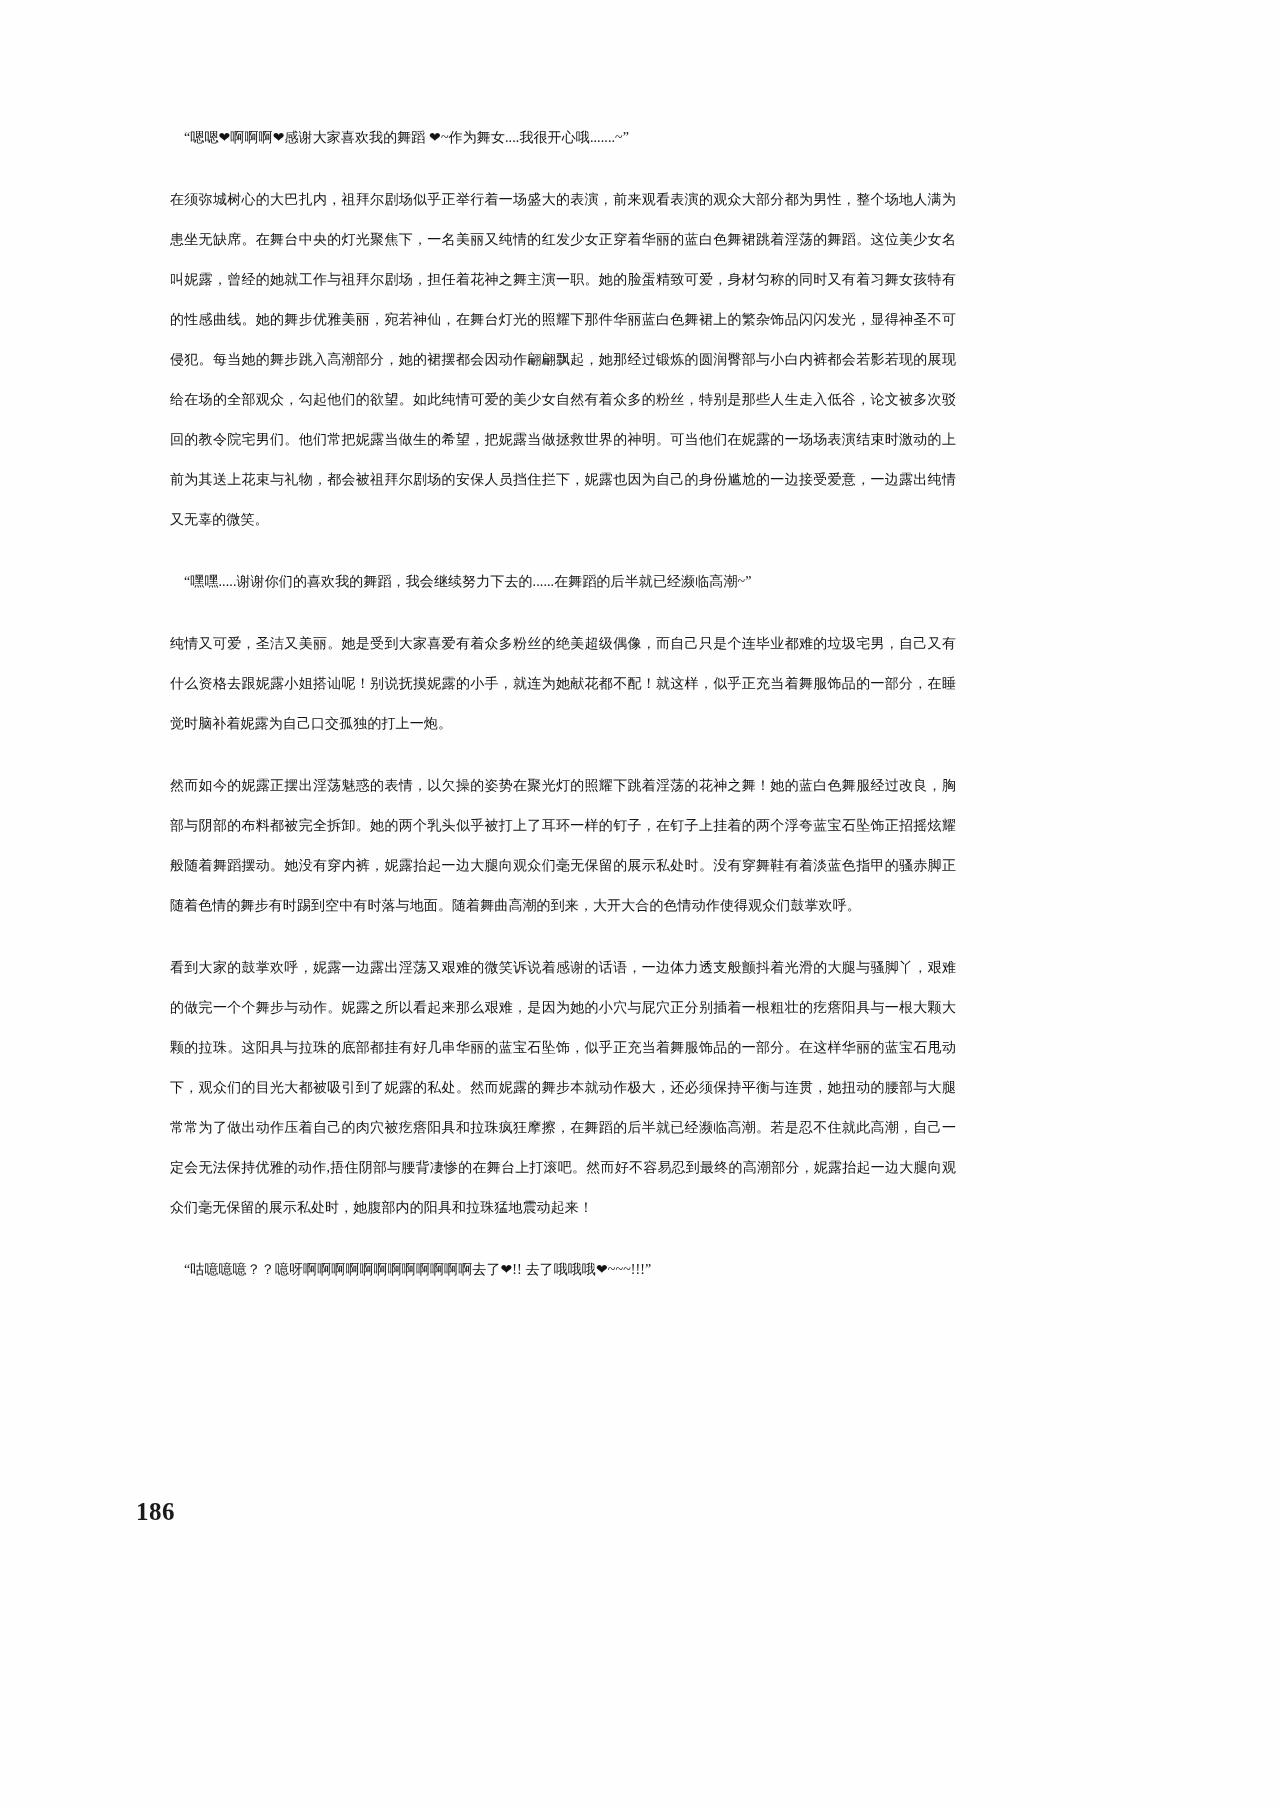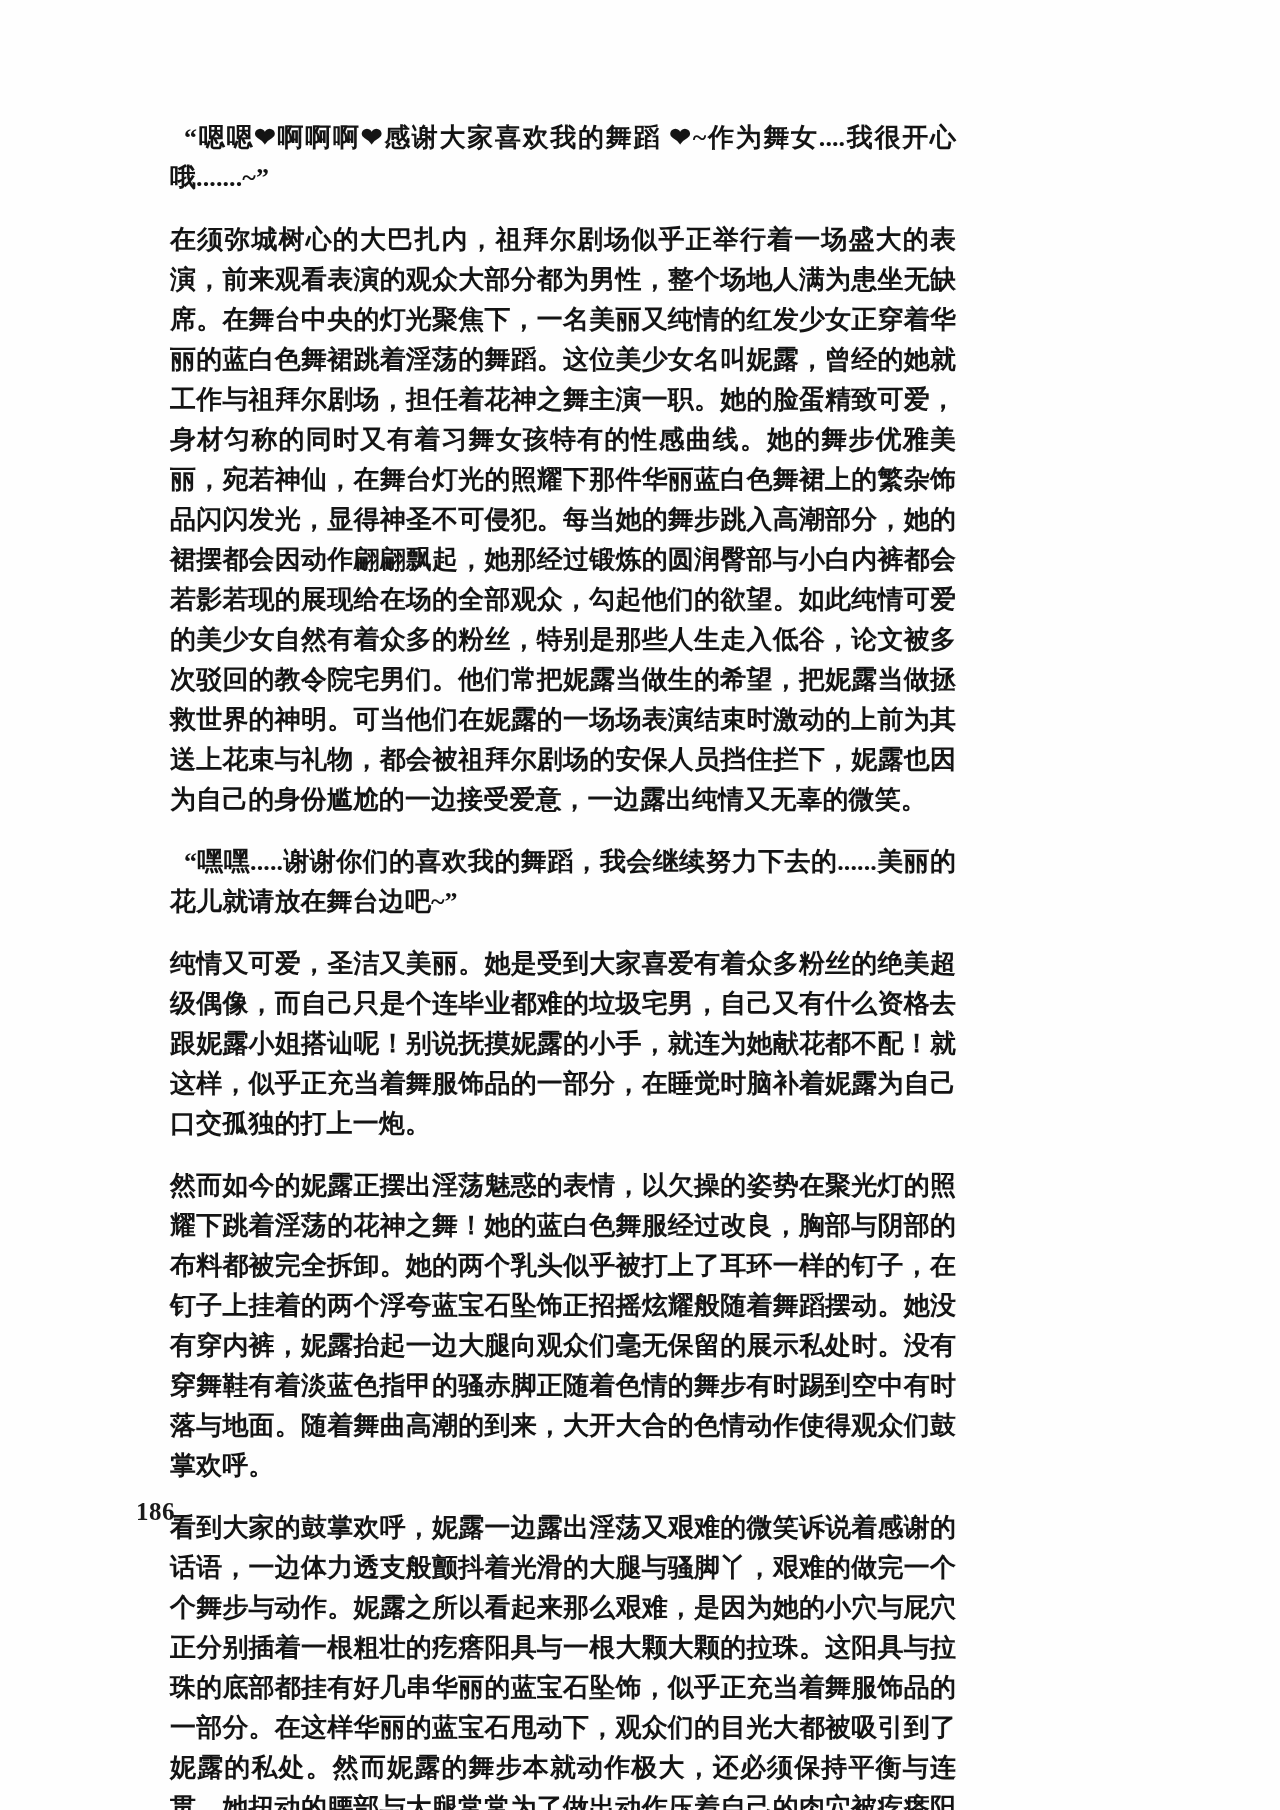--- a/index.html
+++ b/index.html
@@ -23,28 +23,28 @@
   }
 
   .content {
     position: absolute;
     left: 170px;
     top: 118px;
     width: 786px;
   }
 
   .para {
-    font-size: 26px;
+    font-size: 14px;
     line-height: 40px;
     text-align: justify;
     text-justify: inter-ideograph;
     margin: 0 0 22px 0;
     letter-spacing: 0.1px;
     color: #141414;
-    font-weight: 700;
+    font-weight: 400;
     word-break: break-all;
   }
 
   .para.quote {
     text-indent: 14px;
   }
 
   .para.body {
     text-indent: 0;
   }
@@ -64,27 +64,28 @@
 <body>
 
 <div class="page">
 
   <div class="content">
 
     <p class="para quote">“嗯嗯❤啊啊啊❤感谢大家喜欢我的舞蹈 ❤~作为舞女....我很开心哦.......~”</p>
 
     <p class="para body">在须弥城树心的大巴扎内，祖拜尔剧场似乎正举行着一场盛大的表演，前来观看表演的观众大部分都为男性，整个场地人满为患坐无缺席。在舞台中央的灯光聚焦下，一名美丽又纯情的红发少女正穿着华丽的蓝白色舞裙跳着淫荡的舞蹈。这位美少女名叫妮露，曾经的她就工作与祖拜尔剧场，担任着花神之舞主演一职。她的脸蛋精致可爱，身材匀称的同时又有着习舞女孩特有的性感曲线。她的舞步优雅美丽，宛若神仙，在舞台灯光的照耀下那件华丽蓝白色舞裙上的繁杂饰品闪闪发光，显得神圣不可侵犯。每当她的舞步跳入高潮部分，她的裙摆都会因动作翩翩飘起，她那经过锻炼的圆润臀部与小白内裤都会若影若现的展现给在场的全部观众，勾起他们的欲望。如此纯情可爱的美少女自然有着众多的粉丝，特别是那些人生走入低谷，论文被多次驳回的教令院宅男们。他们常把妮露当做生的希望，把妮露当做拯救世界的神明。可当他们在妮露的一场场表演结束时激动的上前为其送上花束与礼物，都会被祖拜尔剧场的安保人员挡住拦下，妮露也因为自己的身份尴尬的一边接受爱意，一边露出纯情又无辜的微笑。</p>
 
-    <p class="para quote">“嘿嘿.....谢谢你们的喜欢我的舞蹈，我会继续努力下去的......美丽的花儿就请放在舞台边吧~”</p>
+    <p class="para quote">“嘿嘿.....谢谢你们的喜欢我的舞蹈，我会继续努力下去的......在舞蹈的后半就已经濒临高潮~”</p>
 
     <p class="para body">纯情又可爱，圣洁又美丽。她是受到大家喜爱有着众多粉丝的绝美超级偶像，而自己只是个连毕业都难的垃圾宅男，自己又有什么资格去跟妮露小姐搭讪呢！别说抚摸妮露的小手，就连为她献花都不配！就这样，似乎正充当着舞服饰品的一部分，在睡觉时脑补着妮露为自己口交孤独的打上一炮。</p>
 
     <p class="para body">然而如今的妮露正摆出淫荡魅惑的表情，以欠操的姿势在聚光灯的照耀下跳着淫荡的花神之舞！她的蓝白色舞服经过改良，胸部与阴部的布料都被完全拆卸。她的两个乳头似乎被打上了耳环一样的钉子，在钉子上挂着的两个浮夸蓝宝石坠饰正招摇炫耀般随着舞蹈摆动。她没有穿内裤，妮露抬起一边大腿向观众们毫无保留的展示私处时。没有穿舞鞋有着淡蓝色指甲的骚赤脚正随着色情的舞步有时踢到空中有时落与地面。随着舞曲高潮的到来，大开大合的色情动作使得观众们鼓掌欢呼。</p>
 
 
     <p class="para body">看到大家的鼓掌欢呼，妮露一边露出淫荡又艰难的微笑诉说着感谢的话语，一边体力透支般颤抖着光滑的大腿与骚脚丫，艰难的做完一个个舞步与动作。妮露之所以看起来那么艰难，是因为她的小穴与屁穴正分别插着一根粗壮的疙瘩阳具与一根大颗大颗的拉珠。这阳具与拉珠的底部都挂有好几串华丽的蓝宝石坠饰，似乎正充当着舞服饰品的一部分。在这样华丽的蓝宝石甩动下，观众们的目光大都被吸引到了妮露的私处。然而妮露的舞步本就动作极大，还必须保持平衡与连贯，她扭动的腰部与大腿常常为了做出动作压着自己的肉穴被疙瘩阳具和拉珠疯狂摩擦，在舞蹈的后半就已经濒临高潮。若是忍不住就此高潮，自己一定会无法保持优雅的动作,捂住阴部与腰背凄惨的在舞台上打滚吧。然而好不容易忍到最终的高潮部分，妮露抬起一边大腿向观众们毫无保留的展示私处时，她腹部内的阳具和拉珠猛地震动起来！</p>
 
+    <p class="para quote">“咕噫噫噫？？噫呀啊啊啊啊啊啊啊啊啊啊啊啊去了❤!! 去了哦哦哦❤~~~!!!”</p>
 
   </div>
 
   <div class="page-number">186</div>
 
 </div>
 
 </body></html>

